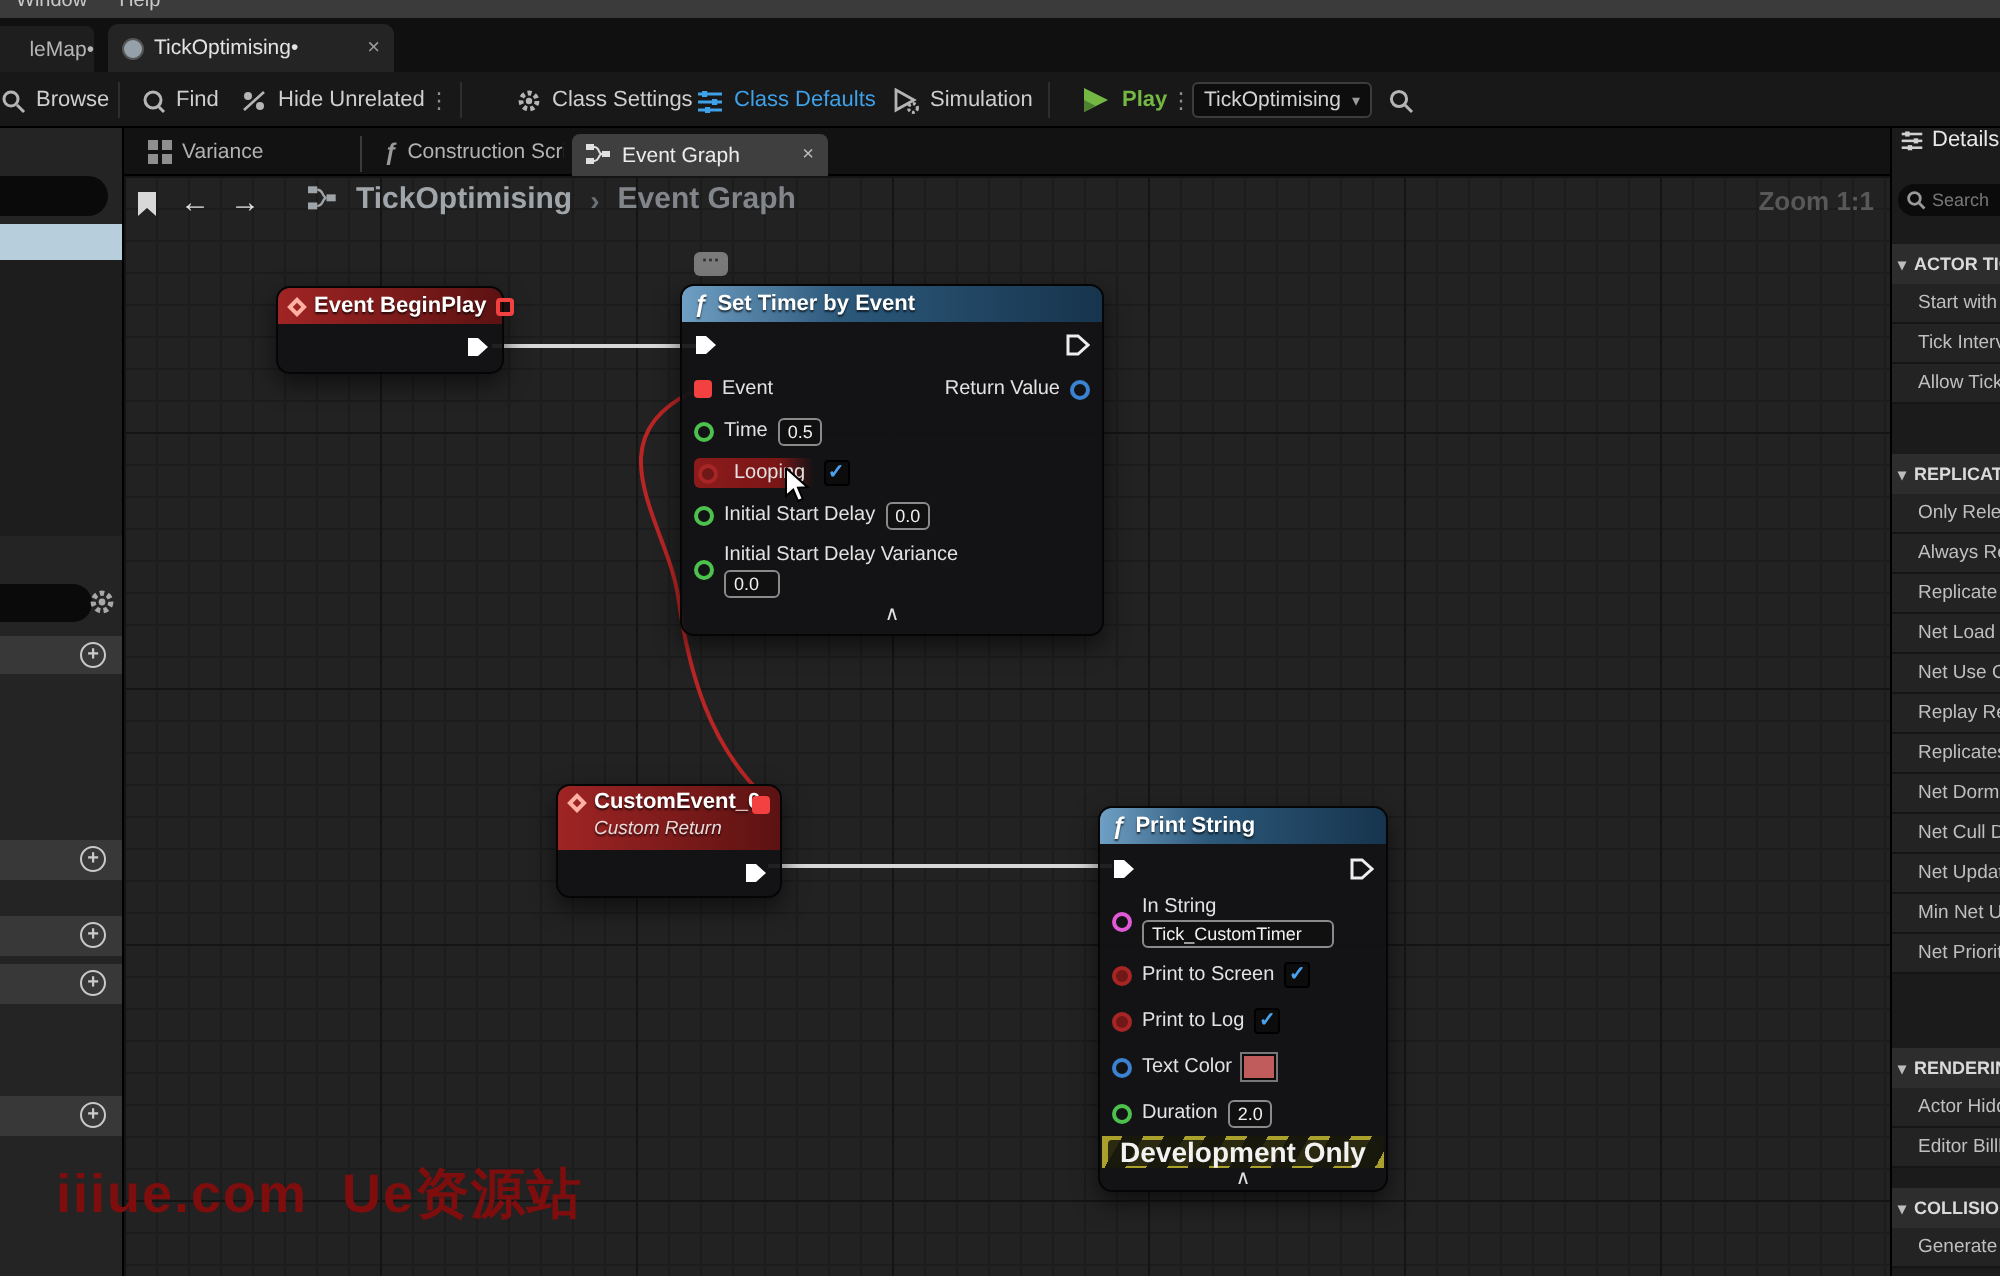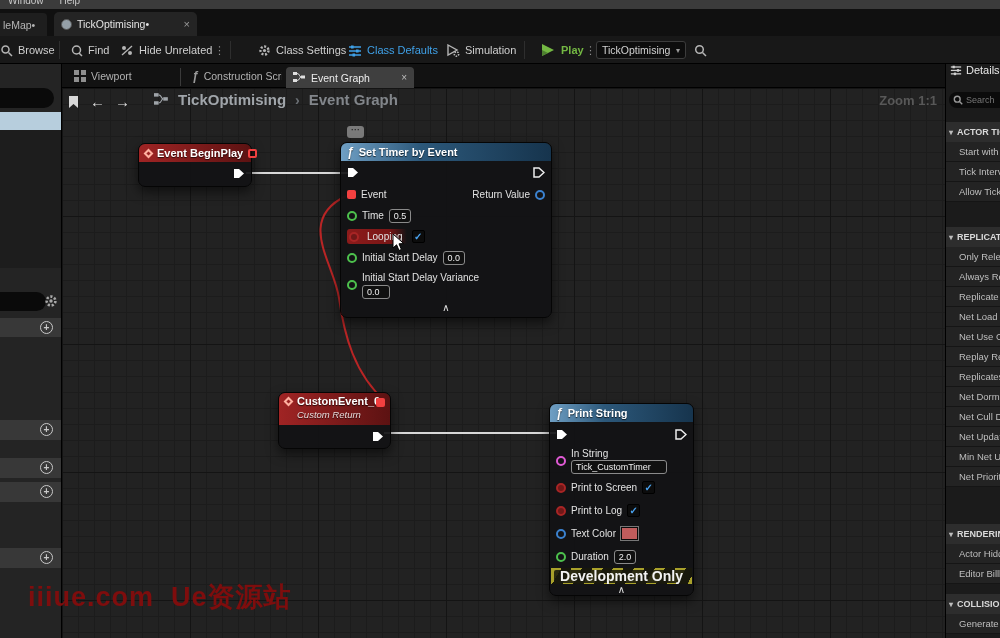--- a/index.html
+++ b/index.html
@@ -11,21 +11,21 @@
   }
   .abs { position:absolute; }
 
   
   #menubar { left:0; top:0; width:1000px; height:9px; background:#3b3b3b; overflow:hidden; }
   #menubar span { position:relative; top:-5px; font-size:10px; color:#c9c9c9; margin-right:6px; }
   #menubar .inner { padding-left:8px; display:flex; gap:10px; }
 
   
   #doctabs { left:0; top:9px; width:1000px; height:27px; background:#101010; }
-  .doctab { position:absolute; display:flex; align-items:center; gap:5px; font-size:10.5px; }
+  .doctab { position:absolute; display:flex; align-items:center; gap:5px; font-size:10.5px;justify-content:flex-end; }
   #tab-partial { left:0; top:4px; width:47px; height:23px; background:#1e1e1e; color:#b5b5b5; padding-left:3px; border-radius:0 4px 0 0; }
   #tab-active { left:54px; top:3px; width:143px; height:24px; background:#242424; color:#e3e3e3; padding:0 7px; border-radius:5px 5px 0 0; }
   #tab-active .bp-icon { width:11px; height:11px; border-radius:50%; background:#95a0a8; border:1px solid #555; flex:none; }
   #tab-active .close { margin-left:auto; color:#9a9a9a; font-size:11px; }
 
   
   #toolbar { left:0; top:36px; width:1000px; height:28px; background:#181818; border-bottom:1px solid #000; }
   .tbtn { position:absolute; top:0; height:28px; display:flex; align-items:center; gap:5px; font-size:11px; color:#cfcfcf; }
   .tsep { position:absolute; top:5px; width:1px; height:18px; background:#2e2e2e; }
   .blue { color:#3fa1e8; }
@@ -225,21 +225,21 @@
   </div>
 
   <div id="subtabs" class="abs">
     <div class="subtab" style="left:12px">
       <svg width="12" height="12" viewBox="0 0 12 12">
           <rect x="0" y="0" width="5" height="5" fill="#8f8f8f"></rect>
           <rect x="7" y="0" width="5" height="5" fill="#8f8f8f"></rect>
           <rect x="0" y="7" width="5" height="5" fill="#8f8f8f"></rect>
           <rect x="7" y="7" width="5" height="5" fill="#8f8f8f"></rect>
         </svg>
-      <span>Viewport</span>
+      <span>Variance</span>
     </div>
     <div class="tsep" style="left:118px; top:4px; background:#3a3a3a"></div>
     <div class="subtab" style="left:130px; width:90px; overflow:hidden">
       <span class="fnglyph">ƒ</span>
       <span style="white-space:nowrap">Construction Scrip</span>
     </div>
     <div id="tab-eventgraph" class="subtab">
       <svg width="13" height="11" viewBox="0 0 13 11">
           <rect x="0" y="0" width="4" height="3" fill="#e0e0e0"></rect>
           <rect x="0" y="7" width="4" height="3" fill="#e0e0e0"></rect>

